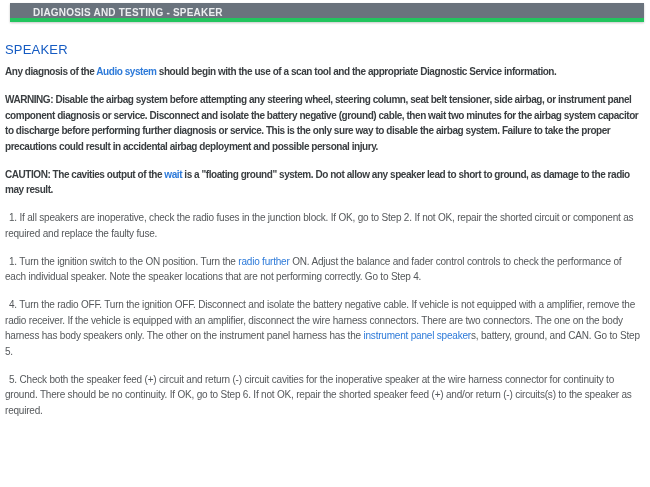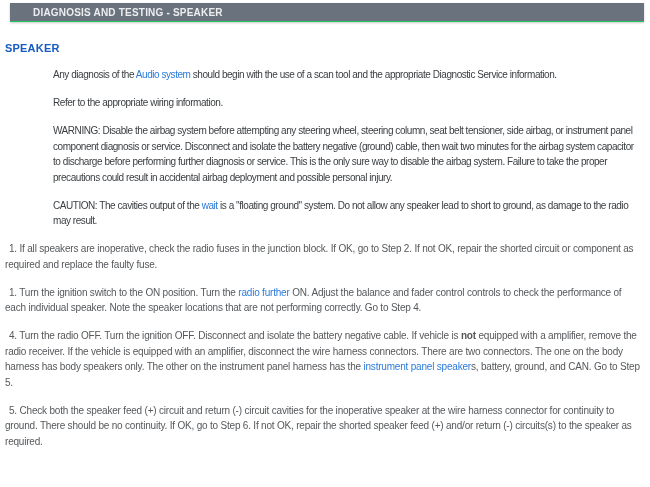--- a/index.html
+++ b/index.html
@@ -21,61 +21,59 @@
   .titlebar {
     margin: 3px 6px 0 10px;
     height: 19px;
     line-height: 19px;
     background: var(--header-bg);
     color: var(--header-text);
     font-weight: bold;
     font-size: 10px;
     letter-spacing: 0.2px;
     padding-left: 23px;
-    border-bottom: 1px solid #22c55e;
+    border-bottom: 4px solid #22c55e;
     box-shadow: 0 1px 2px rgba(0,0,0,0.22);
     white-space: nowrap;
   }
   .content { padding: 0 7px 0 5px; }
   .heading {
-    margin: 20px 0 13px 0;
-    font-size: 11px;
-    font-weight: bold;
+    margin: 20px 0 7px 0;
+    font-size: 13px;
+    font-weight: normal;
     color: var(--heading);
     letter-spacing: 0.2px;
   }
   .para {
     margin: 0 0 12.5px 0;
     font-size: 10px;
     line-height: 15.5px;
     color: var(--text-normal);
     letter-spacing: -0.2px;
   }
   .para.bold {
-    font-weight: normal;
+    font-weight: bold;
     color: var(--text-bold);
     letter-spacing: -0.45px;
-    margin-left: 48px;
   }
   .para.step { text-indent: 4px; }
   .link { color: var(--link); cursor: pointer; }
-  .seg-bold { font-weight: bold; }
+  .seg-bold { font-weight: normal; }
 </style>
 </head>
 <body>
 
 <div class="page">
   <div class="titlebar">
     <span>DIAGNOSIS AND TESTING - SPEAKER</span>
   </div>
   <div class="content">
     <h2 class="heading">SPEAKER</h2>
     <div id="paragraphs">
         <p class="para bold"><span>Any diagnosis of the </span><span class="link">Audio system</span><span> should begin with the use of a scan tool and the appropriate Diagnostic Service information.</span></p>
-        <p class="para bold"><span>Refer to the appropriate wiring information.</span></p>
         <p class="para bold"><span>WARNING: Disable the airbag system before attempting any steering wheel, steering column, seat belt tensioner, side airbag, or instrument panel component diagnosis or service. Disconnect and isolate the battery negative (ground) cable, then wait two minutes for the airbag system capacitor to discharge before performing further diagnosis or service. This is the only sure way to disable the airbag system. Failure to take the proper precautions could result in accidental airbag deployment and possible personal injury.</span></p>
         <p class="para bold"><span>CAUTION: The cavities output of the </span><span class="link">wait</span><span> is a "floating ground" system. Do not allow any speaker lead to short to ground, as damage to the radio may result.</span></p>
         <p class="para step"><span>1. If all speakers are inoperative, check the radio fuses in the junction block. If OK, go to Step 2. If not OK, repair the shorted circuit or component as required and replace the faulty fuse.</span></p>
         <p class="para step"><span>1. Turn the ignition switch to the ON position. Turn the </span><span class="link">radio further</span><span> ON. Adjust the balance and fader control controls to check the performance of each individual speaker. Note the speaker locations that are not performing correctly. Go to Step 4.</span></p>
         <p class="para step"><span>4. Turn the radio OFF. Turn the ignition OFF. Disconnect and isolate the battery negative cable. If vehicle is </span><span class="seg-bold">not</span><span> equipped with a amplifier, remove the radio receiver. If the vehicle is equipped with an amplifier, disconnect the wire harness connectors. There are two connectors. The one on the body harness has body speakers only. The other on the instrument panel harness has the </span><span class="link">instrument panel speaker</span><span>s, battery, ground, and CAN. Go to Step 5.</span></p>
         <p class="para step"><span>5. Check both the speaker feed (+) circuit and return (-) circuit cavities for the inoperative speaker at the wire harness connector for continuity to ground. There should be no continuity. If OK, go to Step 6. If not OK, repair the shorted speaker feed (+) and/or return (-) circuits(s) to the speaker as required.</span></p>
       </div>
   </div>
 </div>
 

